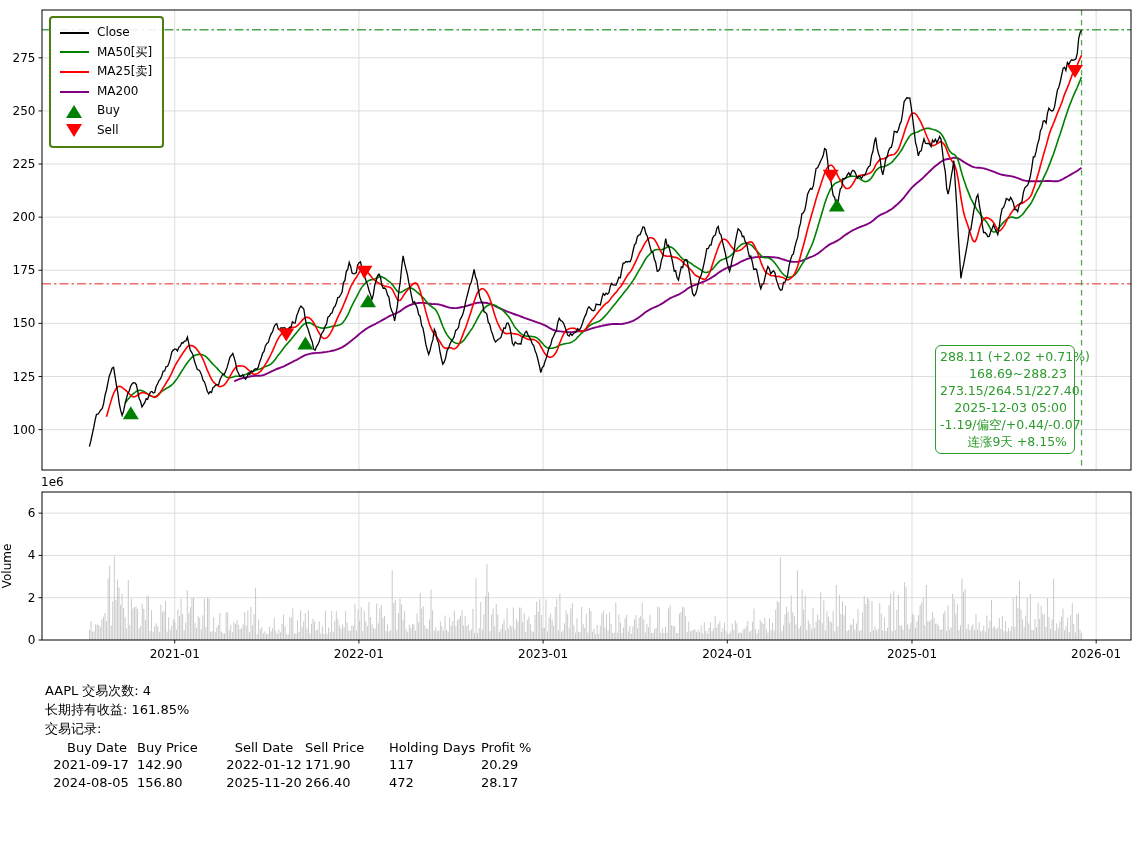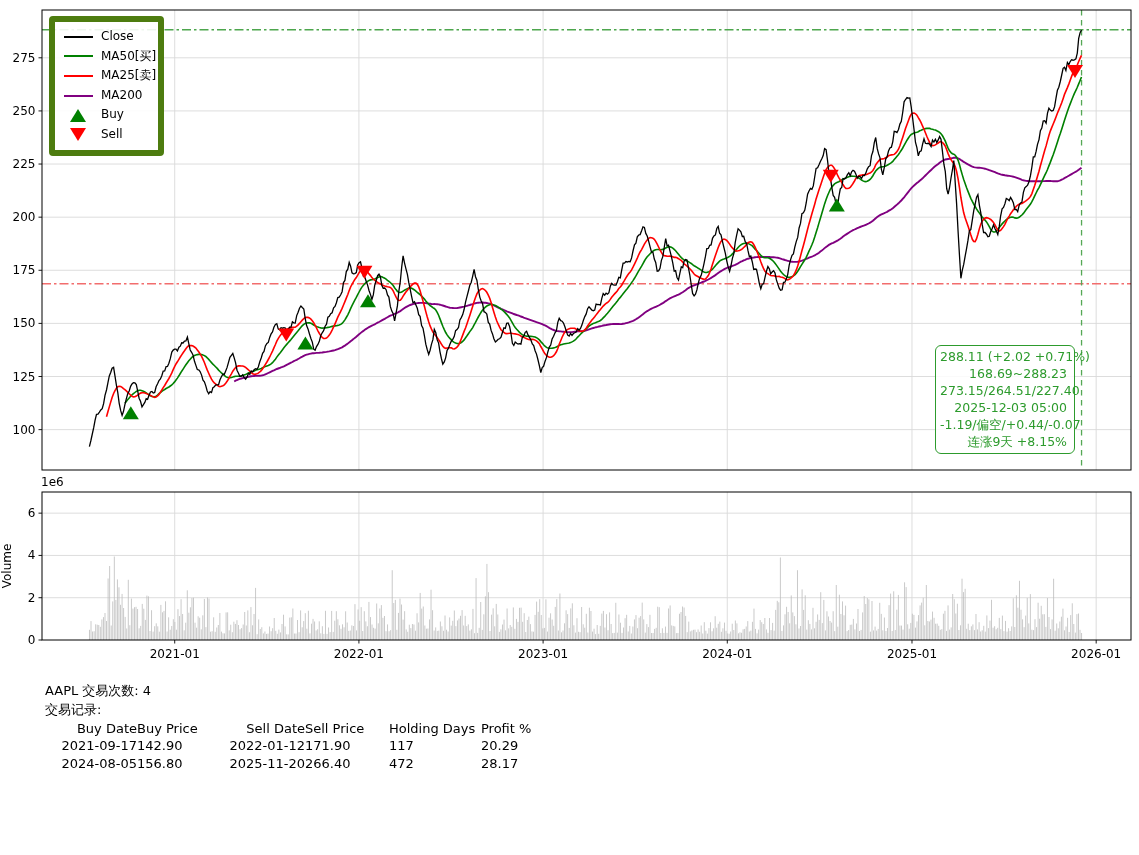--- a/index.html
+++ b/index.html
@@ -1,37 +1,37 @@
 <!DOCTYPE html>
 <html><head>
 <meta charset="utf-8">
 <style>
   html,body{margin:0;padding:0;background:#fff;}
   .figure{position:relative;width:1139px;height:855px;background:#ffffff;
           font-family:"DejaVu Sans","Liberation Sans",sans-serif;color:#000;overflow:hidden;}
   #chart-svg{position:absolute;left:0;top:0;}
   
   .legend{position:absolute;left:49px;top:16px;width:115px;box-sizing:border-box;
-          border:6px solid #4d7c0f;border-radius:4px;background:rgba(255,255,255,0.9);
+          border:2px solid #4d7c0f;border-radius:4px;background:rgba(255,255,255,0.9);
           padding:5px 8px;font-size:12px;line-height:19.6px;}
   .legend-item{display:flex;align-items:center;height:19.6px;}
   .legend-swatch{width:30px;display:flex;justify-content:center;align-items:center;margin-right:8px;flex:0 0 30px;}
   .sample-line{width:29px;height:0;border-top:2.5px solid #000;}
   .tri-up{width:0;height:0;border-left:8px solid transparent;border-right:8px solid transparent;border-bottom:13px solid #008000;}
   .tri-down{width:0;height:0;border-left:8px solid transparent;border-right:8px solid transparent;border-top:13px solid #ff0000;}
   
   .annotation{position:absolute;left:935px;top:345px;width:140px;box-sizing:border-box;
               border:1.5px solid #2d9b2d;border-radius:6px;background:rgba(255,255,255,0.85);
               color:#2d9b2d;font-size:12.5px;line-height:16.9px;text-align:right;
               padding:3px 7px 3px 4px;white-space:nowrap;}
   
   .stats{position:absolute;left:45px;top:681px;font-size:13px;line-height:19px;}
   .trade-table{margin-top:1px;}
   .trow{display:grid;grid-template-columns:92px 72px 96px 84px 92px 70px;line-height:17.4px;}
-  .c-l{text-align:right;}
+  .c-l{text-align:center;}
   .c-r{text-align:left;}
   .c3pad{padding-left:14px;}
   .h1pad{padding-left:12px;}
 </style>
 </head>
 <body>
 
 <div class="figure">
   <svg id="chart-svg" width="1139" height="855" viewBox="0 0 1139 855">
       <line x1="42" y1="429.6304849884527" x2="1131" y2="429.6304849884527" stroke="#d9d9d9" stroke-width="0.9"></line>
@@ -804,20 +804,21 @@
       <div>288.11 (+2.02 +0.71%)</div>
       <div>168.69~288.23</div>
       <div>273.15/264.51/227.40</div>
       <div>2025-12-03 05:00</div>
       <div>-1.19/偏空/+0.44/-0.07</div>
       <div>连涨9天 +8.15%</div>
     </div>
 
   <div class="stats">
     <div>AAPL 交易次数: 4</div>
+    <div>长期持有收益: 161.85%</div>
     <div>交易记录:</div>
     <div class="trade-table">
         <div class="trow">
           <div class="c-l h1pad">Buy Date</div>
           <div class="c-r">Buy Price</div>
           <div class="c-l c3pad">Sell Date</div>
           <div class="c-r">Sell Price</div>
           <div class="c-r">Holding Days</div>
           <div class="c-r">Profit %</div>
         </div>

